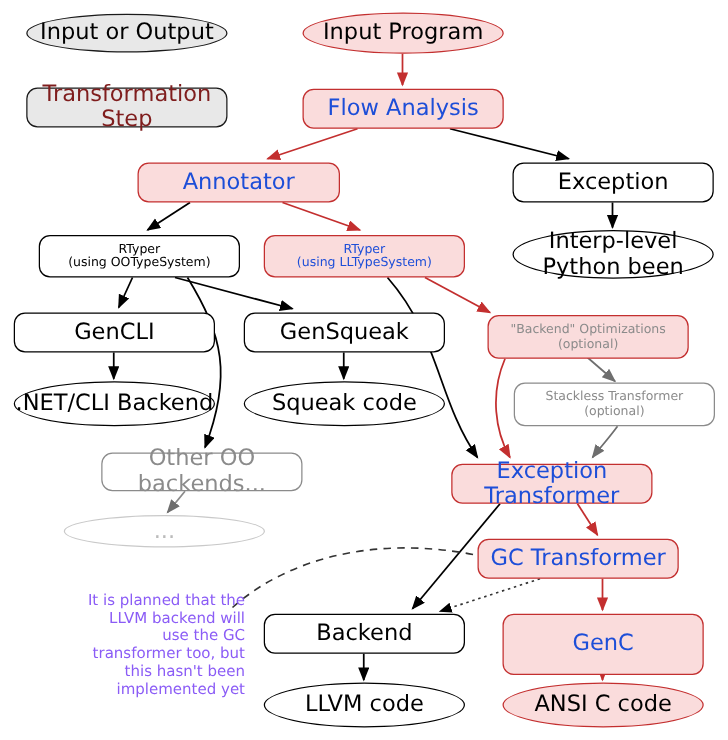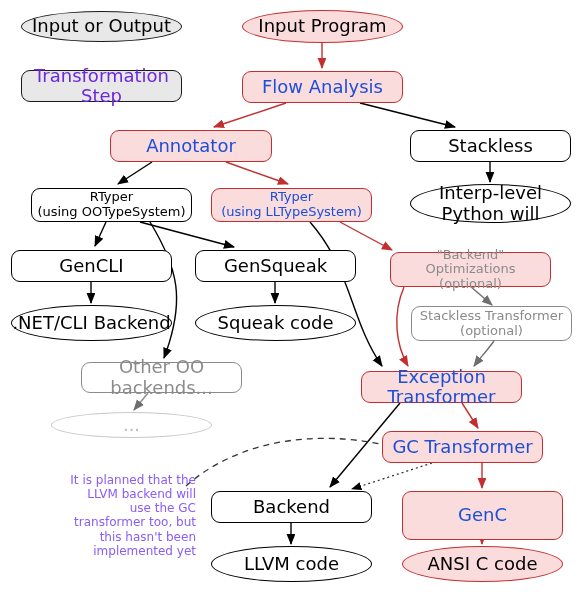--- a/index.html
+++ b/index.html
@@ -17,33 +17,33 @@
     text-align:center;
     box-sizing:border-box;
     line-height:1.12;
     white-space:pre-line;
   }
   
   .box{border-radius:9px;border:1.4px solid #000;background:#fff;}
   .box.red{border-color:#c32f2f;background:#fadcdc;color:#1d4ed8;}
   .box.grey{border-color:#8b8b8b;background:#ffffff;color:#8b8b8b;}
   .box.redgrey{border-color:#c32f2f;background:#fadcdc;color:#8b8b8b;}
-  .box.legend{border-color:#1a1a1a;background:#e8e8e8;color:#6d28d9;}
+  .box.legend{border-color:#1a1a1a;background:#e8e8e8;color:#7f1d1d;}
   
   .ell{border-radius:50%;border:1.4px solid #000;background:#fff;}
   .ell.red{border-color:#c32f2f;background:#fadcdc;}
   .ell.grey{border-color:#c9c9c9;background:#fff;color:#bbbbbb;}
   .ell.legend{border-color:#1a1a1a;background:#e8e8e8;}
   .note{
     position:absolute;text-align:right;color:#8b5cf6;
     line-height:1.18;white-space:pre-line;
   }
   .fs13{font-size:18px;}
   .fs12{font-size:12px;}
-  .fs125{font-size:13px;}
+  .fs125{font-size:10px;}
 </style>
 </head>
 <body>
 
 <div id="stage">
 
   <svg class="edges" viewBox="0 0 582 592">
     <defs>
       <marker id="ar-red" markerWidth="9" markerHeight="9" refX="7.2" refY="3.2" orient="auto" markerUnits="strokeWidth">
         <path d="M0,0 L8,3.2 L0,6.4 z" fill="#c32f2f"></path>
@@ -111,24 +111,24 @@
   <div class="node ell legend fs13" style="left:21px;top:11px;width:161px;height:31px;">Input or Output</div>
 
   <div class="node box legend fs13" style="left:21px;top:70px;width:161px;height:32px;">Transformation Step</div>
 
   <div class="node ell red fs13" style="left:242px;top:10px;width:161px;height:33px;">Input Program</div>
 
   <div class="node box red fs13" style="left:242px;top:71px;width:161px;height:32px;">Flow Analysis</div>
 
   <div class="node box red fs13" style="left:110px;top:130px;width:162px;height:32px;">Annotator</div>
 
-  <div class="node box fs13" style="left:410px;top:130px;width:161px;height:32px;">Stackless</div>
+  <div class="node box fs13" style="left:410px;top:130px;width:161px;height:32px;">Exception</div>
 
   <div class="node ell fs13" style="left:410px;top:184px;width:161px;height:39px;">Interp-level
-Python will</div>
+Python been</div>
 
   <div class="node box fs125" style="left:31px;top:188px;width:161px;height:34px;">RTyper
 (using OOTypeSystem)</div>
 
   <div class="node box red fs125" style="left:211px;top:188px;width:161px;height:34px;">RTyper
 (using LLTypeSystem)</div>
 
   <div class="node box fs13" style="left:11px;top:250px;width:161px;height:32px;">GenCLI</div>
 
   <div class="node box fs13" style="left:195px;top:250px;width:161px;height:32px;">GenSqueak</div>

